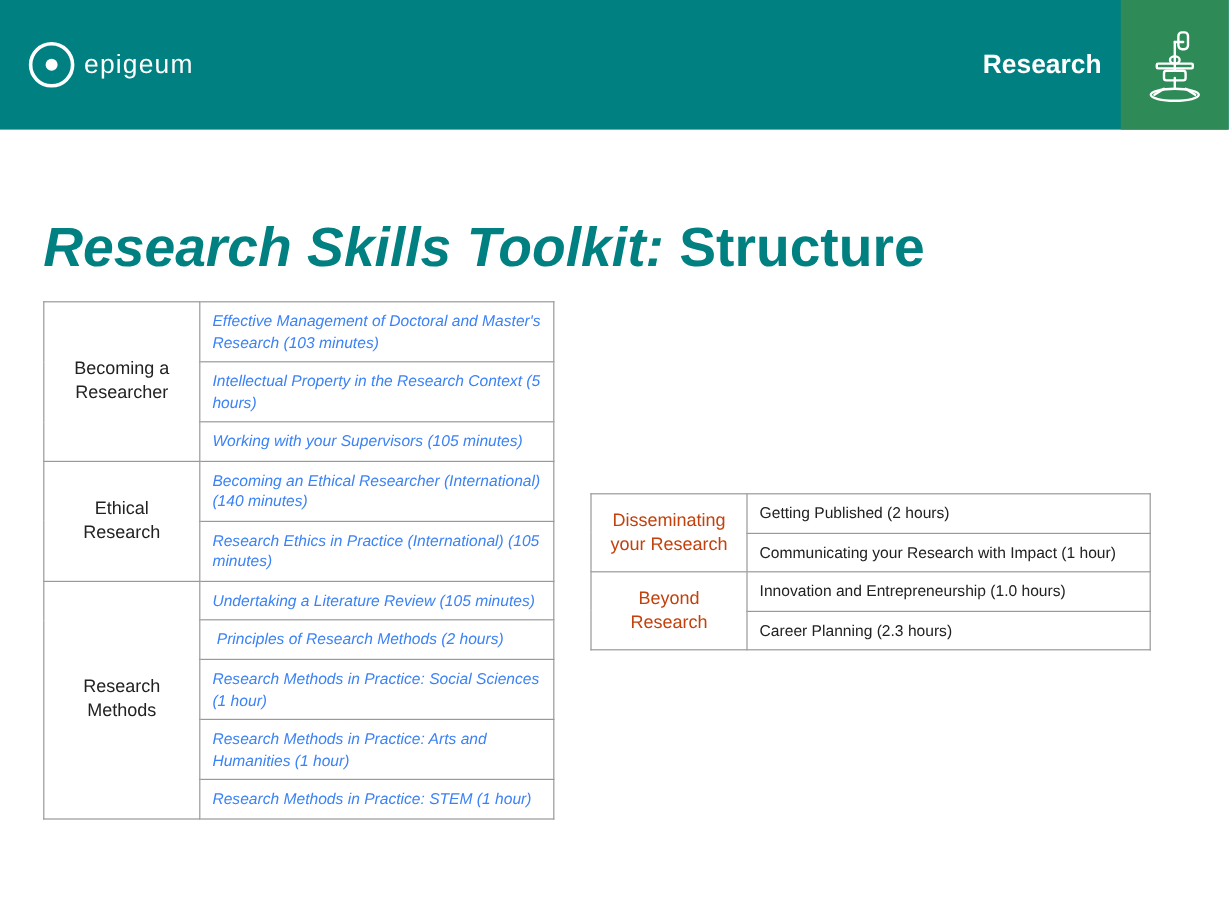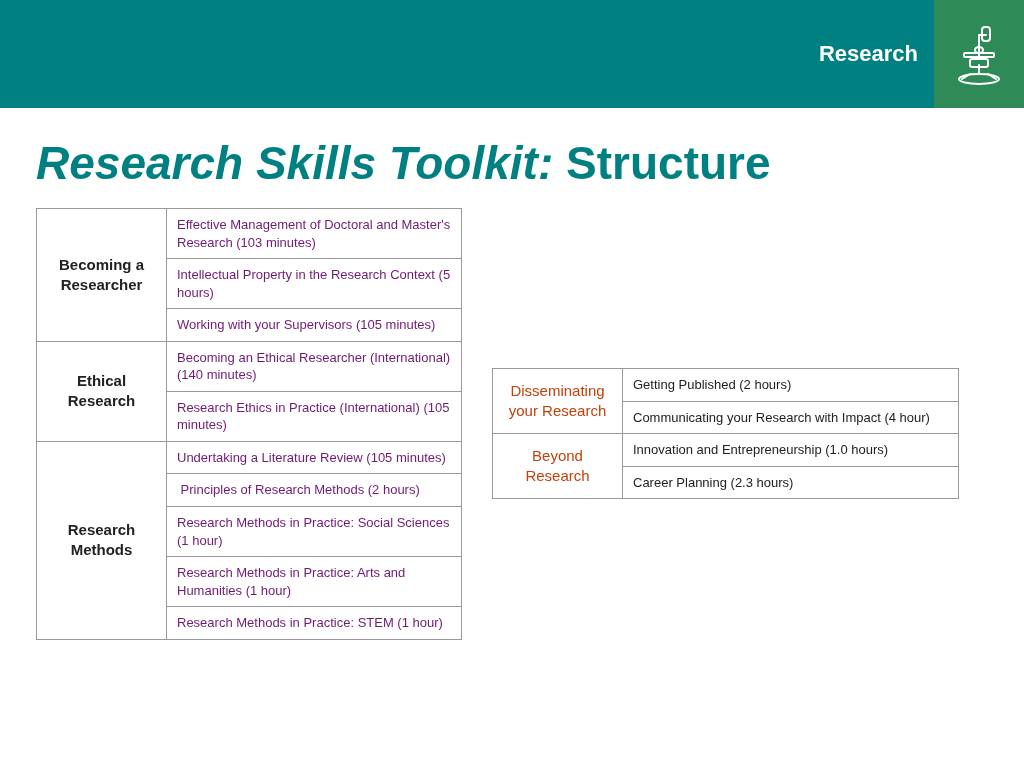--- a/index.html
+++ b/index.html
@@ -76,20 +76,21 @@
       stroke-width: 2;
     }
 
     
     .page-title {
       font-size: 46px;
       font-weight: 900;
       font-style: italic;
       color: #008080;
       padding: 28px 36px 18px 36px;
+      margin-top: 43px;
     }
     .page-title span {
       font-style: normal;
       font-weight: 900;
       color: #008080;
     }
 
     
     .main-content {
       display: flex;
@@ -104,27 +105,28 @@
     }
     td {
       border: 1px solid #999;
       padding: 7px 10px;
       vertical-align: middle;
       line-height: 1.35;
     }
     .category-cell {
       text-align: center;
       font-size: 15px;
-      font-weight: 700;
+      font-weight: 400;
       color: #222;
       width: 130px;
     }
     .module-cell {
       width: 295px;
-      color: #701a75;
+      color: #3b82f6;
+      font-style: italic;
     }
     .right-category-cell {
       text-align: center;
       font-size: 15px;
       font-weight: 400;
       color: #c2410c;
       width: 130px;
     }
     .right-module-cell {
       width: 336px;
@@ -138,20 +140,24 @@
     }
     .right-table-wrap {
       flex: 0 0 auto;
       margin-top: 160px;
     }
   </style>
 </head>
 <body>
 
 <div class="header">
+  <div class="logo-container">
+    <div class="logo-circle"></div>
+    <span class="logo-text">epigeum</span>
+  </div>
   <div class="header-right">
     <span class="header-research-label">Research</span>
     <div class="header-icon-box">
       <div class="microscope-icon">
         <svg width="54" height="70" viewBox="0 0 54 70" fill="none" stroke="white" stroke-width="2.5" stroke-linecap="round" stroke-linejoin="round">
 
           <ellipse cx="27" cy="62" rx="20" ry="5" stroke="white" fill="none"></ellipse>
           <line x1="27" y1="57" x2="27" y2="48"></line>
           <rect x="18" y="42" width="18" height="8" rx="2" fill="none" stroke="white"></rect>
 
@@ -223,21 +229,21 @@
 
   <div class="right-table-wrap">
     <table>
       <tbody>
 
         <tr>
           <td class="right-category-cell" rowspan="2">Disseminating<br>your Research</td>
           <td class="right-module-cell">Getting Published (2 hours)</td>
         </tr>
         <tr>
-          <td class="right-module-cell">Communicating your Research with Impact (4 hour)</td>
+          <td class="right-module-cell">Communicating your Research with Impact (1 hour)</td>
         </tr>
 
         <tr>
           <td class="right-category-cell" rowspan="2">Beyond<br>Research</td>
           <td class="right-module-cell">Innovation and Entrepreneurship (1.0 hours)</td>
         </tr>
         <tr>
           <td class="right-module-cell">Career Planning (2.3 hours)</td>
         </tr>
       </tbody>

